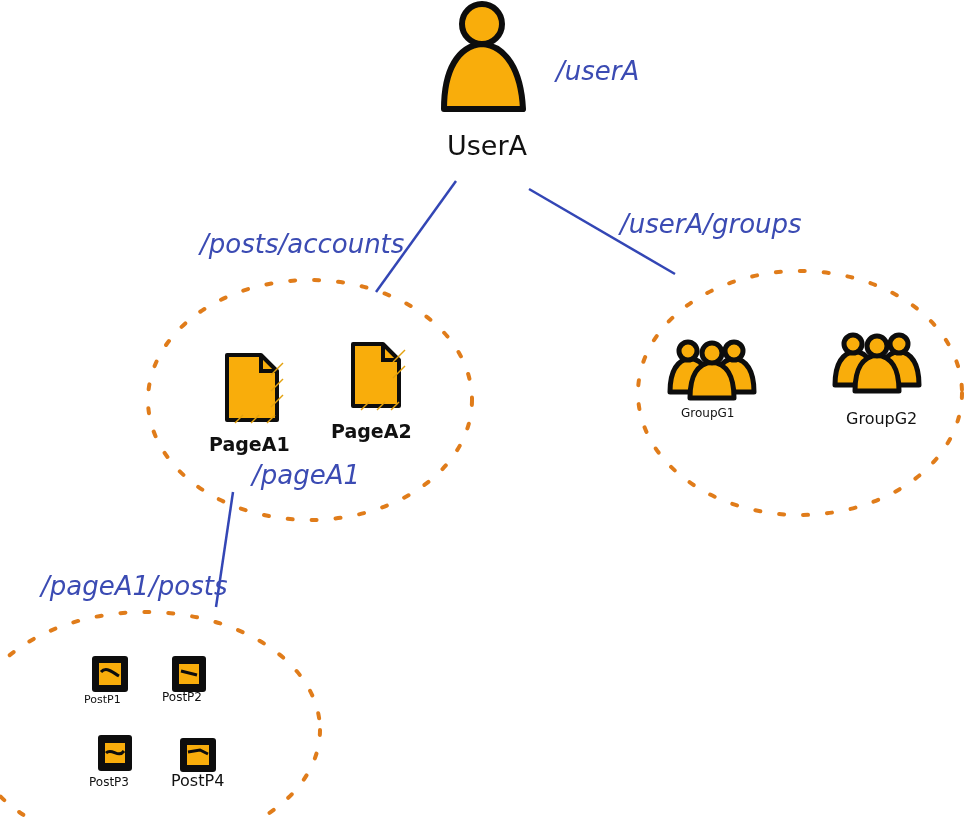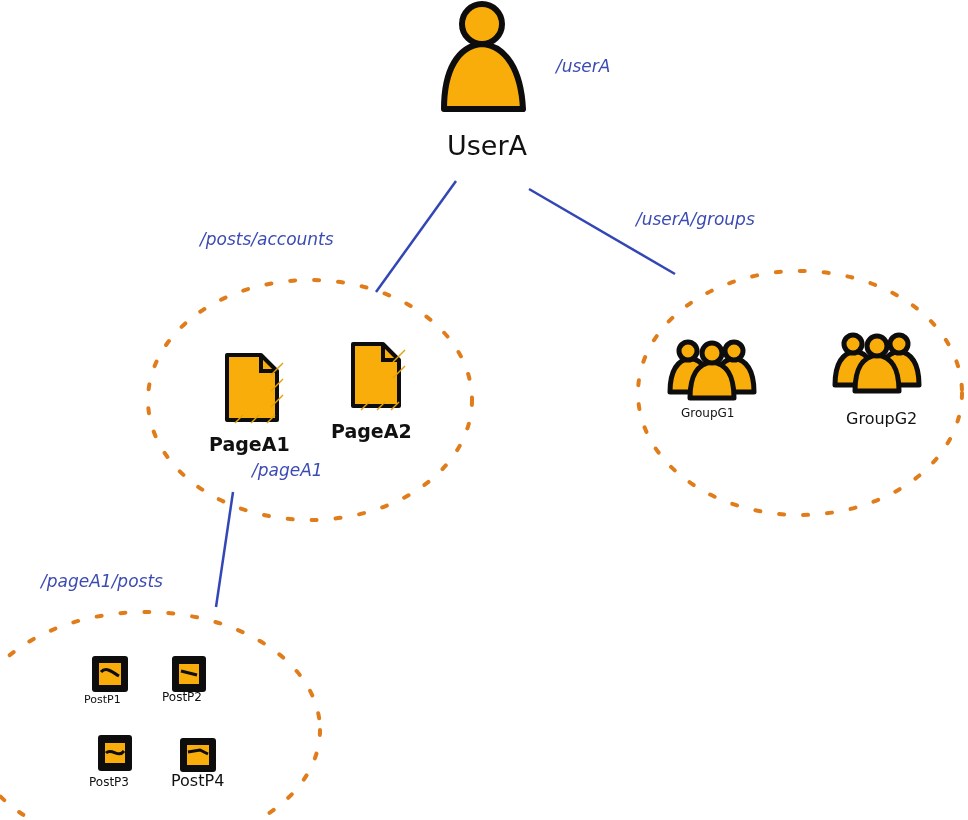--- a/index.html
+++ b/index.html
@@ -1,21 +1,21 @@
 <!DOCTYPE html>
 <html><head>
   <meta charset="utf-8">
   <style>
     html, body { margin:0; padding:0; background:#ffffff; }
     body { width:968px; height:820px; position:relative; overflow:hidden;
            font-family:"DejaVu Sans", sans-serif; }
     svg#diagram { position:absolute; left:0; top:0; }
     .lbl { position:absolute; white-space:nowrap; color:#111; }
     .edge-lbl { position:absolute; white-space:nowrap; color:#3b4bb3;
-                font-family:"DejaVu Sans", sans-serif; font-style:italic; font-size:17px; }
+                font-family:"DejaVu Sans", sans-serif; font-style:italic; font-size:26px; }
     .node-lbl { font-family:"DejaVu Sans", sans-serif; }
   </style>
 </head>
 <body>
 
 <svg id="diagram" width="968" height="820" viewBox="0 0 968 820">
 
   <ellipse cx="310" cy="400" rx="162" ry="120" fill="none" stroke="#e07c1a" stroke-width="4" stroke-linecap="round" stroke-dasharray="5 19"></ellipse>
   <ellipse cx="800" cy="393" rx="162" ry="122" fill="none" stroke="#e07c1a" stroke-width="4" stroke-linecap="round" stroke-dasharray="5 19"></ellipse>
   <ellipse cx="145" cy="730" rx="175" ry="118" fill="none" stroke="#e07c1a" stroke-width="4" stroke-linecap="round" stroke-dasharray="5 19"></ellipse>
@@ -88,21 +88,21 @@
   <g transform="translate(180,738)">
     <rect x="0" y="0" width="36" height="34" fill="#0d0d0d" rx="3"></rect>
     <rect x="7" y="7" width="22" height="20" fill="#f9ad0b"></rect>
     <path d="M8,14 L20,12 L28,16" stroke="#0d0d0d" stroke-width="3" fill="none"></path>
   </g>
 </svg>
 
 <div class="edge-lbl" style="left:556px;top:56px;">/userA</div>
 <div class="lbl node-lbl" style="left:447px;top:130px;font-size:27px;">UserA</div>
 <div class="edge-lbl" style="left:200px;top:229px;">/posts/accounts</div>
-<div class="edge-lbl" style="left:636px;top:209px;">/userA/groups</div>
+<div class="edge-lbl" style="left:620px;top:209px;">/userA/groups</div>
 <div class="lbl node-lbl" style="left:209px;top:433px;font-size:19px;font-weight:bold;">PageA1</div>
 <div class="lbl node-lbl" style="left:331px;top:420px;font-size:19px;font-weight:bold;">PageA2</div>
 <div class="edge-lbl" style="left:252px;top:460px;">/pageA1</div>
 <div class="lbl node-lbl" style="left:681px;top:406px;font-size:12px;">GroupG1</div>
 <div class="lbl node-lbl" style="left:846px;top:409px;font-size:16px;">GroupG2</div>
 <div class="edge-lbl" style="left:41px;top:571px;">/pageA1/posts</div>
 <div class="lbl node-lbl" style="left:84px;top:693px;font-size:11px;">PostP1</div>
 <div class="lbl node-lbl" style="left:162px;top:690px;font-size:12px;">PostP2</div>
 <div class="lbl node-lbl" style="left:89px;top:775px;font-size:12px;">PostP3</div>
 <div class="lbl node-lbl" style="left:171px;top:771px;font-size:16px;">PostP4</div>

